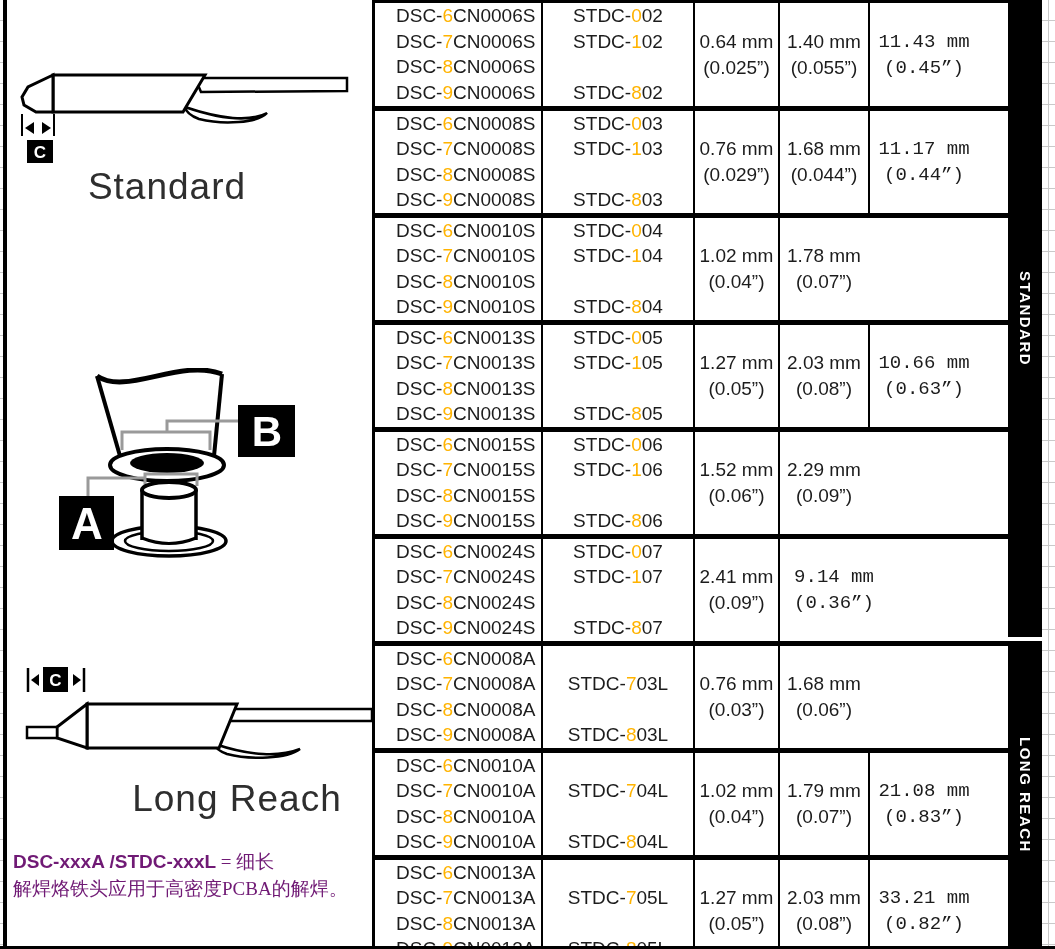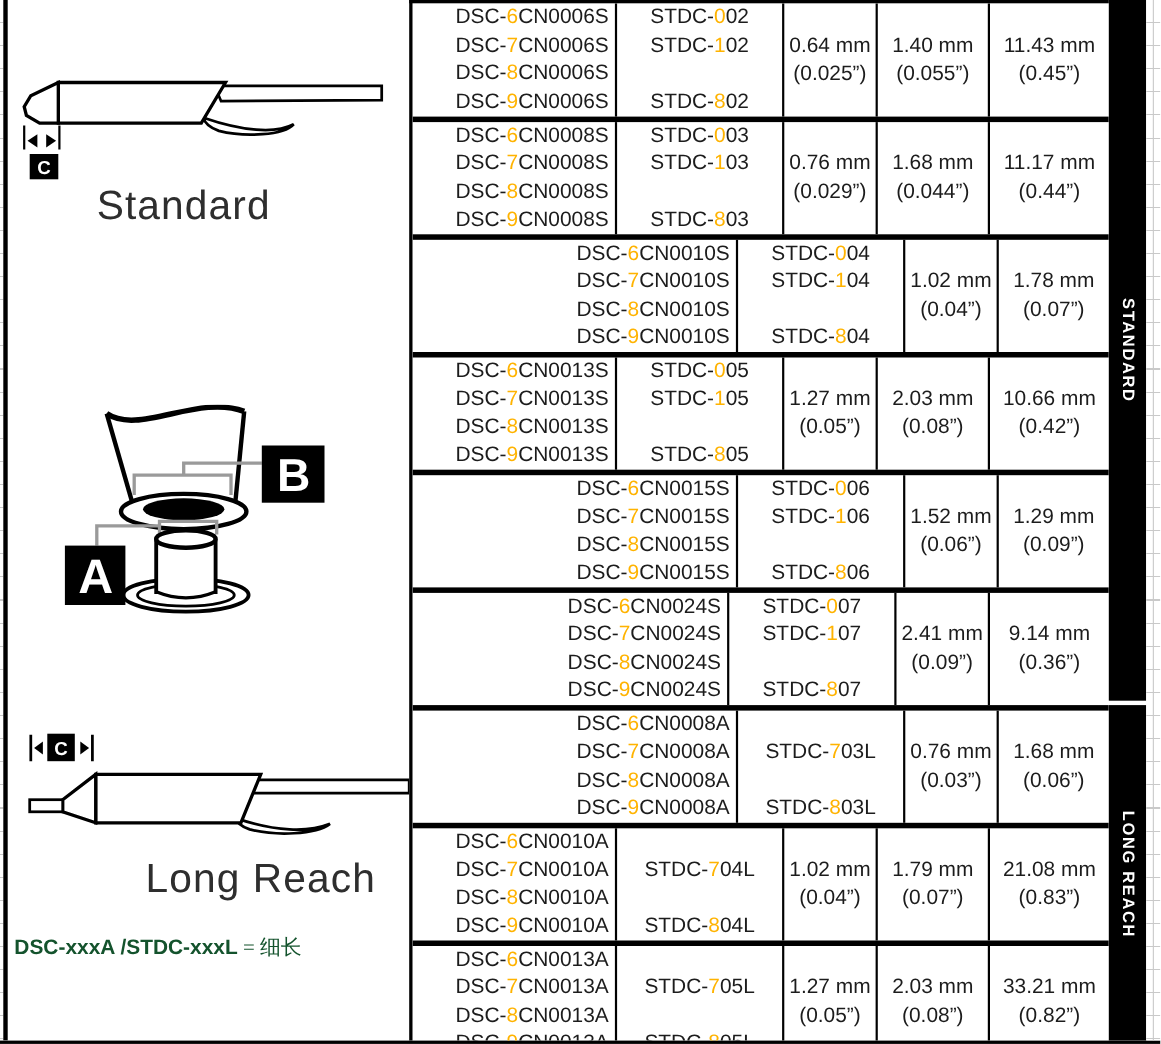--- a/index.html
+++ b/index.html
@@ -18,37 +18,37 @@
 
   
   .left-panel{position:absolute;left:7px;top:0;width:365px;height:100%;}
   .fig{position:absolute;}
   .fig-standard{left:8px;top:62px;width:345px;height:105px;}
   .fig-ab{left:43px;top:368px;width:260px;height:205px;}
   .fig-long{left:8px;top:660px;width:357px;height:105px;}
   .caption{position:absolute;font-size:37px;color:#2e2e2e;text-align:center;letter-spacing:1px;}
   .cap-standard{left:45px;top:166px;width:230px;}
   .cap-long{left:100px;top:778px;width:260px;}
-  .note{position:absolute;left:6px;top:848px;width:338px;font-size:19px;line-height:27px;color:#14532d;}
+  .note{position:absolute;left:6px;top:848px;width:338px;font-size:19px;line-height:27px;color:#701a75;}
   .note b{font-family:"Liberation Sans",sans-serif;font-weight:bold;}
   .note .cjk{font-family:"Liberation Serif",serif;}
 
   
   .table-area{position:absolute;left:372px;top:0;width:636px;height:949px;
      border-left:3px solid #000;border-top:3px solid #000;box-sizing:border-box;overflow:hidden;}
-  .trow{display:flex;width:100%;box-sizing:border-box;height:107px;justify-content:flex-end;}
+  .trow{display:flex;width:100%;box-sizing:border-box;height:107px;}
   .trow + .trow{border-top:5px solid #000;}
   .trow.first{height:103px;}
   .cell{box-sizing:border-box;display:flex;flex-direction:column;justify-content:center;}
   .cell + .cell{border-left:2px solid #000;}
   .c-dsc{width:166px;padding-left:21px;}
   .c-stdc{width:152px;align-items:center;}
   .c-dim1{width:85px;}
-  .c-dim2{width:102px;}
-  .c-dim3{width:110px;}
+  .c-dim2{width:90px;}
+  .c-dim3{width:110px;font-family:Liberation Mono, monospace;}
   .pline{height:25.4px;display:flex;align-items:center;font-size:19px;white-space:nowrap;}
   .c-stdc .pline{justify-content:center;}
   .dim{text-align:center;font-size:19px;line-height:26px;}
   .hl{color:var(--accent,#FFB300);font-weight:normal;}
 
   
   .vbar{position:absolute;left:1008px;width:34px;background:#000;
         display:flex;align-items:center;justify-content:center;}
   .vbar-standard{top:0;height:637px;}
   .vbar-long{top:641px;height:308px;}
@@ -122,20 +122,21 @@
       <path class="ink" stroke-width="2.5" d="M210,49 L357,49 L357,61 L216,61 Z"></path>
       <path class="ink" stroke-width="2.5" d="M200,84 C235,96 265,97 285,89 C272,99 235,100 212,94 C204,91 200,88 200,84 Z"></path>
       <path class="ink" stroke-width="3" d="M72,44 L222,44 L204,88 L72,88 Z"></path>
       <path class="ink" stroke-width="3" d="M72,44 L42,67 L42,78 L72,88 Z"></path>
       <rect class="ink" stroke-width="2.5" x="12" y="67" width="30" height="11"></rect>
     </svg>
     <div class="caption cap-long">Long Reach</div>
 
     <div class="note">
       <b>DSC-xxxA /STDC-xxxL</b><span class="cjk"> = 细长</span><br>
+      <span class="cjk">解焊烙铁头应用于高密度PCBA的解焊。</span>
     </div>
   </div>
 
   <div class="table-area">
       <div class="trow first">
         <div class="cell c-dsc">
           <div class="pline">
             <span>DSC-</span>
             <span class="hl">6</span>
             <span>CN0006S</span>
@@ -335,21 +336,21 @@
         <div class="cell c-dim1">
           <div class="dim">1.27 mm</div>
           <div class="dim">(0.05”)</div>
         </div>
         <div class="cell c-dim2">
           <div class="dim">2.03 mm</div>
           <div class="dim">(0.08”)</div>
         </div>
         <div class="cell c-dim3">
           <div class="dim">10.66 mm</div>
-          <div class="dim">(0.42”)</div>
+          <div class="dim">(0.63”)</div>
         </div>
       </div>
       <div class="trow">
         <div class="cell c-dsc">
           <div class="pline">
             <span>DSC-</span>
             <span class="hl">6</span>
             <span>CN0015S</span>
           </div>
           <div class="pline">
@@ -384,21 +385,21 @@
             <span>STDC-</span>
             <span class="hl">8</span>
             <span>06</span>
           </div>
         </div>
         <div class="cell c-dim1">
           <div class="dim">1.52 mm</div>
           <div class="dim">(0.06”)</div>
         </div>
         <div class="cell c-dim2">
-          <div class="dim">1.29 mm</div>
+          <div class="dim">2.29 mm</div>
           <div class="dim">(0.09”)</div>
         </div>
       </div>
       <div class="trow">
         <div class="cell c-dsc">
           <div class="pline">
             <span>DSC-</span>
             <span class="hl">6</span>
             <span>CN0024S</span>
           </div>

